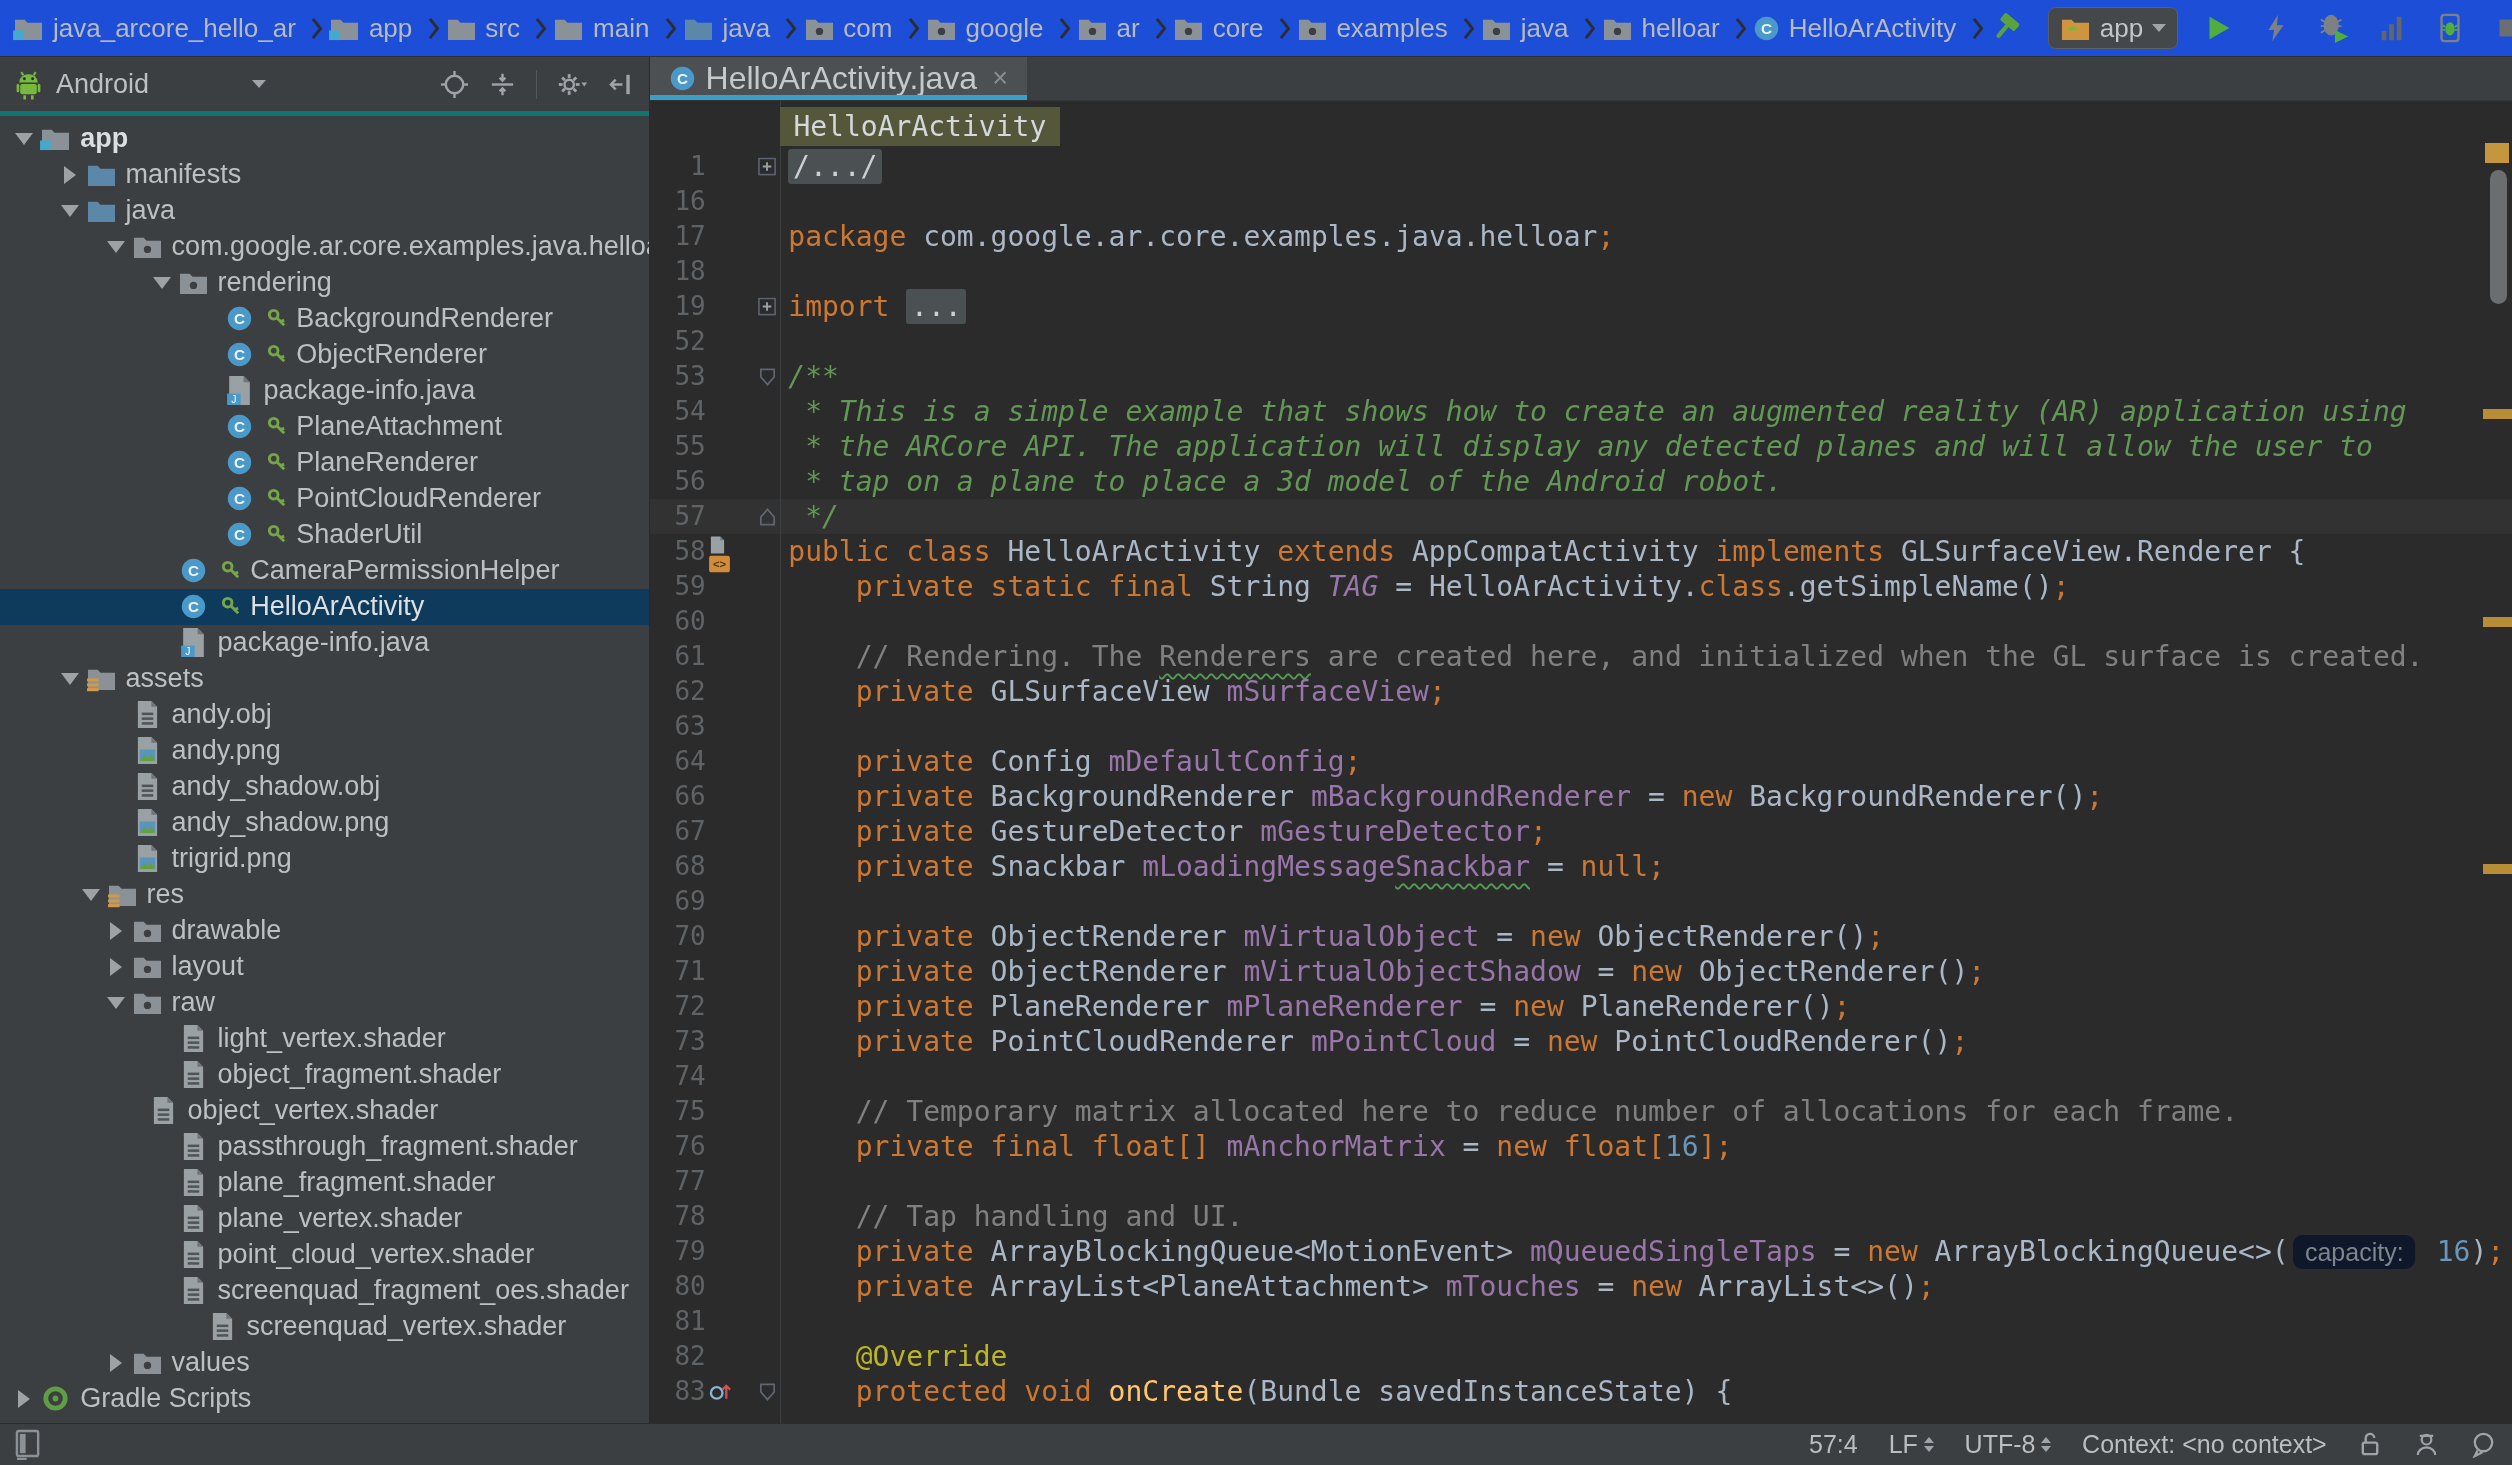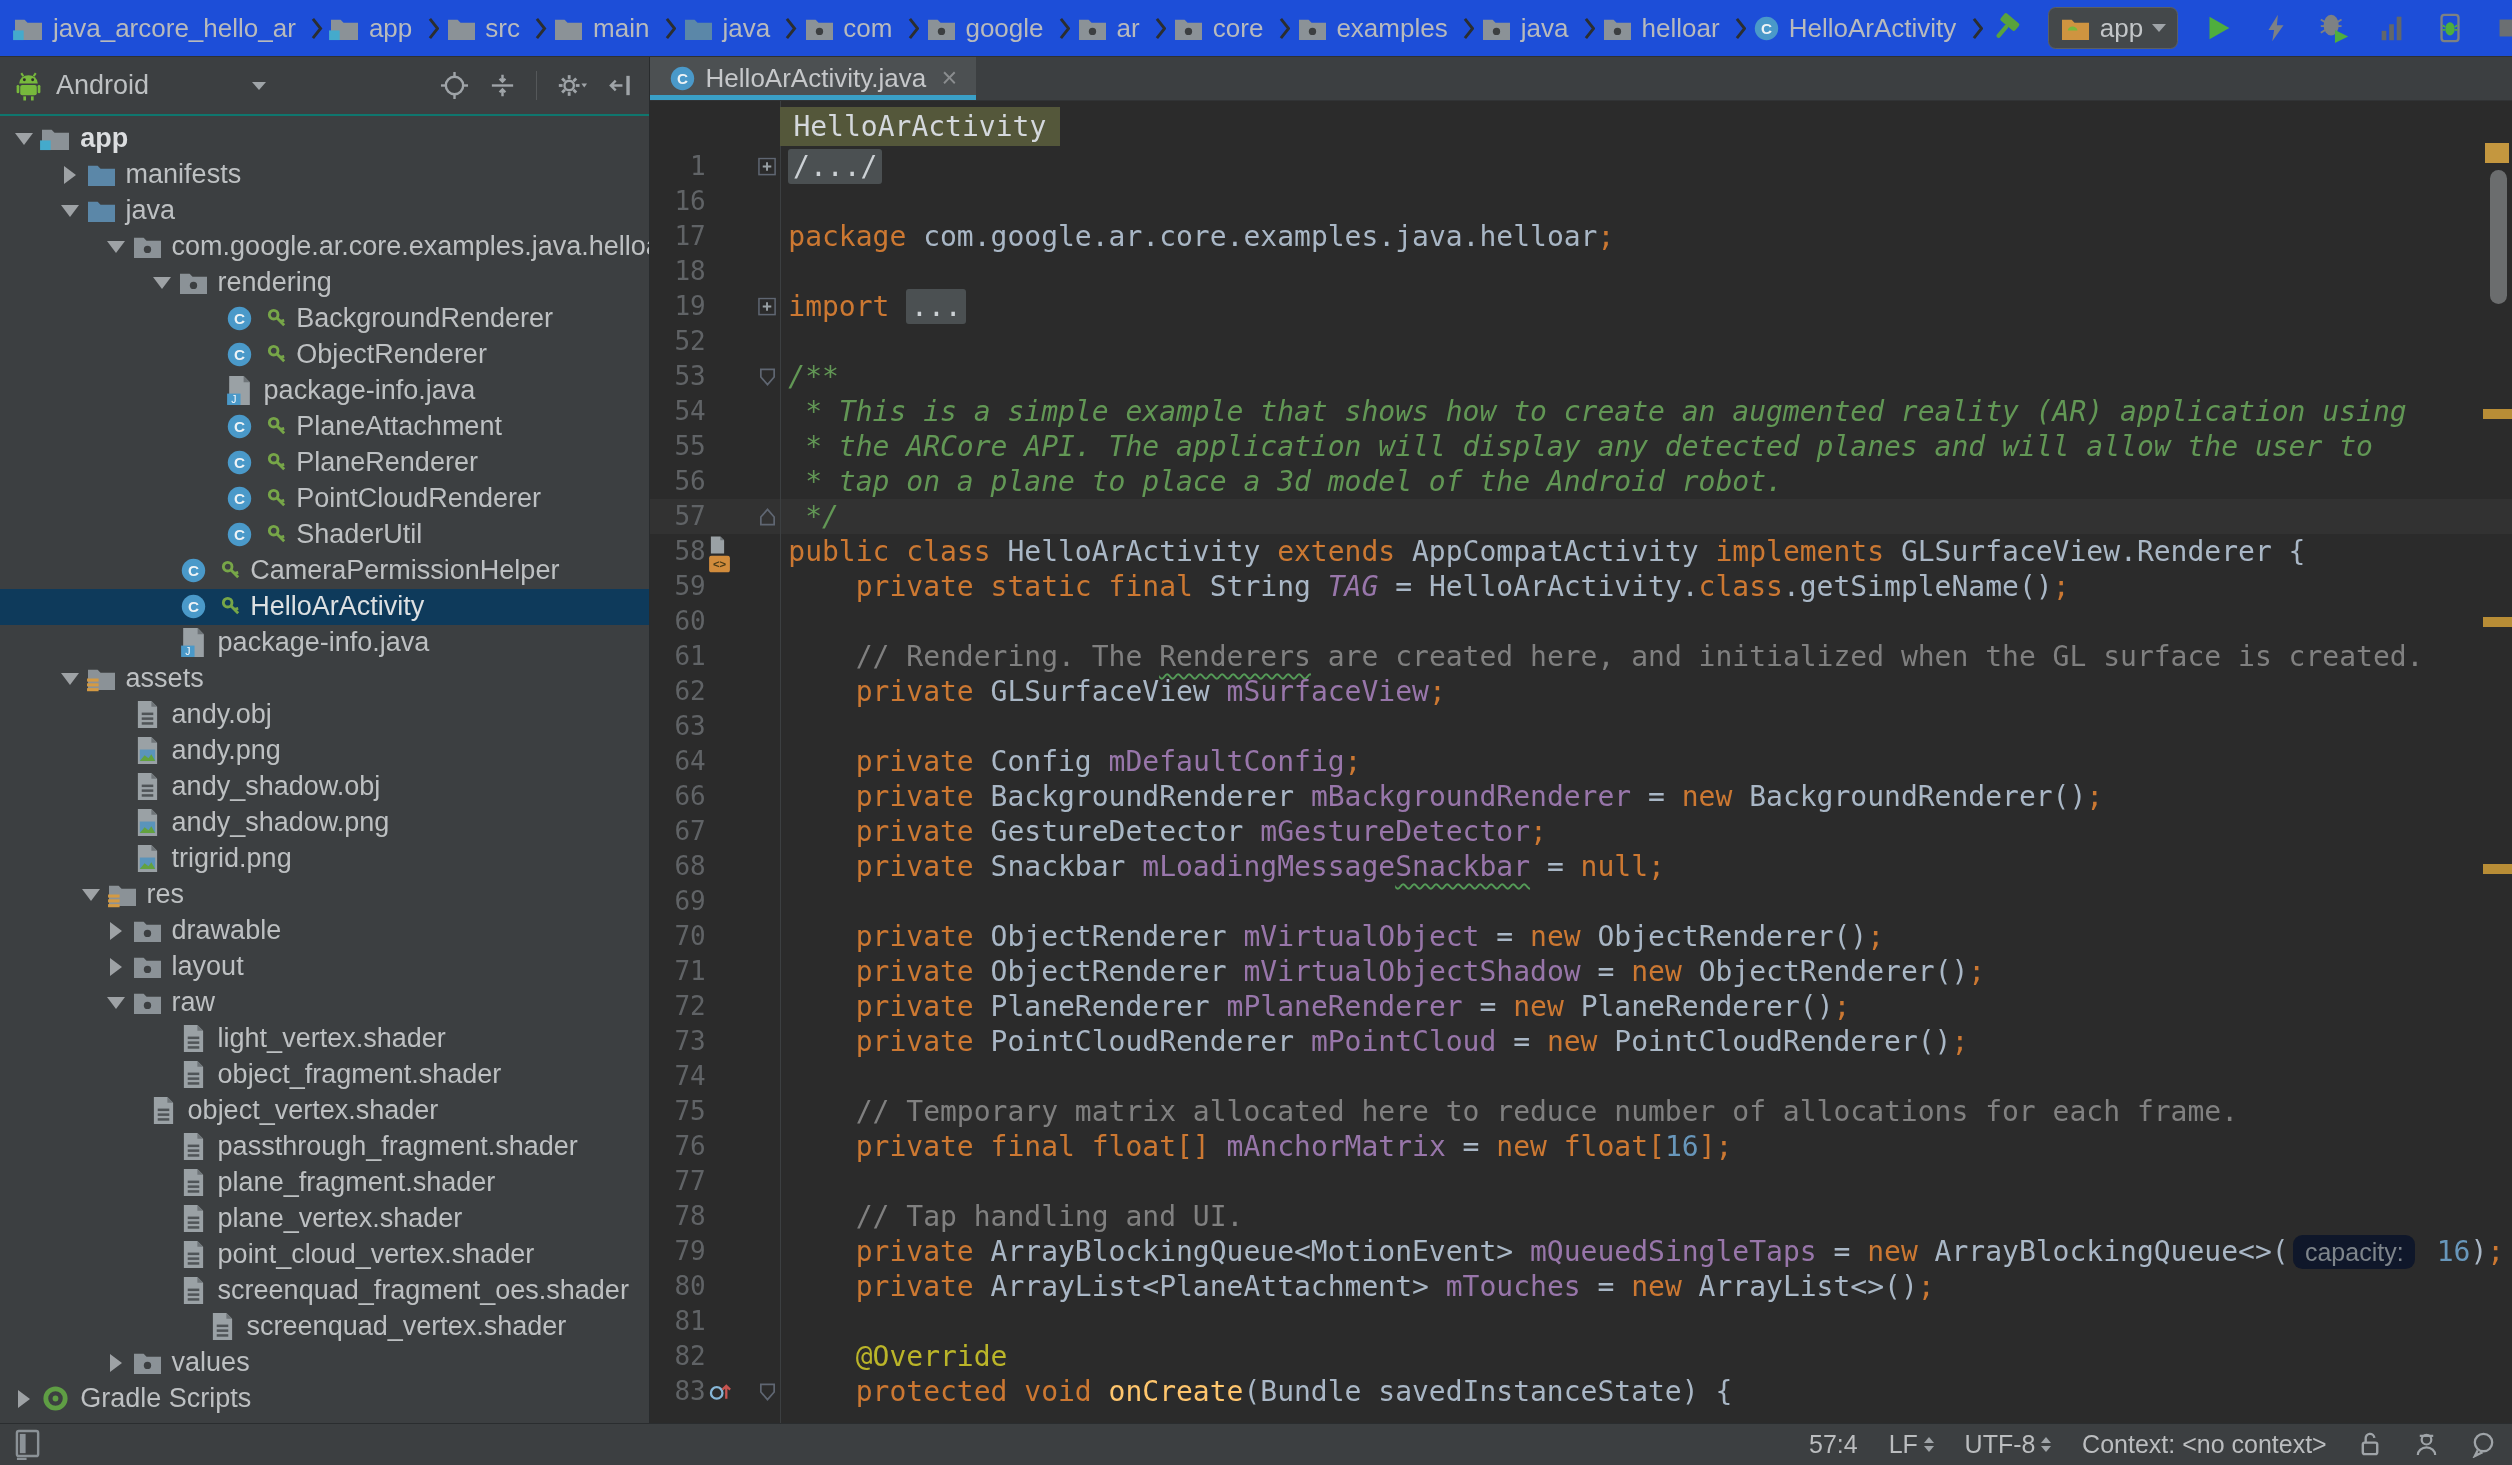--- a/index.html
+++ b/index.html
@@ -22,42 +22,42 @@
   .caret{width:0;height:0;border-left:7.6px solid transparent;border-right:7.6px solid transparent;
          border-top:8.6px solid #9fa4a8;display:inline-block;}
 
   
   .main{display:flex;height:1366px;}
 
   
   .project{width:650px;background:#3c3f41;border-right:1px solid #282b2d;
            display:flex;flex-direction:column;flex:none;}
   .p-header{height:59px;flex:none;display:flex;align-items:center;gap:11.5px;
-            padding:0 13.4px;border-bottom:2px solid #0f766e;}
+            padding:0 13.4px;border-bottom:5px solid #0f766e;}
   .p-header .sel-label{font-size:27px;color:#bdc0c2;}
   .p-header .sel-caret{margin-left:92px;}
   .p-tools{margin-left:auto;display:flex;align-items:center;gap:19px;}
   .p-sep{width:1px;height:29px;background:#55585a;}
   .tree{flex:1;overflow:hidden;padding-top:4.8px;position:relative;}
   .trow{height:36px;display:flex;align-items:center;font-size:27px;color:#bdc0c2;cursor:default;}
   .trow.sel{background:var(--selection,#0e3a5b);color:#dde0e2;}
   .trow.bold{font-weight:bold;color:#dcdee0;}
   .arrow{width:29px;flex:none;display:inline-flex;justify-content:center;}
   .arr-open{width:0;height:0;border-left:9.6px solid transparent;border-right:9.6px solid transparent;
             border-top:12.4px solid #9ea2a5;}
   .arr-closed{width:0;height:0;border-top:9.6px solid transparent;border-bottom:9.6px solid transparent;
               border-left:12.4px solid #9ea2a5;}
   .ticon{width:34px;flex:none;margin-right:7.6px;}
   .keyb{width:27px;flex:none;margin-right:5.7px;}
 
   
   .editor-pane{flex:1;display:flex;flex-direction:column;background:#2b2b2b;min-width:0;}
   .tab-bar{height:44px;flex:none;background:#3c3f41;display:flex;border-bottom:1px solid #313335;}
   .tab{display:flex;align-items:center;gap:9.6px;padding:0 19px;background:#4c5052;position:relative;}
-  .tab .title{font-size:26px;color:#c6c8ca;}
+  .tab .title{font-size:32px;color:#c6c8ca;}
   .tab .close{font-size:27px;color:#8a8d8f;margin-left:5.7px;}
   .tab .underline{position:absolute;left:0;right:0;bottom:0;height:4.8px;background:var(--accent,#3aa0c7);}
 
   .editor{flex:1;position:relative;overflow:hidden;
           font-family:"DejaVu Sans Mono",monospace;font-size:28px;}
   .hdr-label{position:absolute;left:130px;top:5.7px;height:39px;line-height:39px;
              background:#54573a;color:#d4d8dc;padding:0 13.4px;z-index:4;}
   .gutter-line{position:absolute;left:130px;top:0;bottom:0;width:1px;background:#3c3f41;z-index:1;}
   .code{position:absolute;left:0;right:0;top:48px;}
   .cl{height:35px;line-height:35px;display:flex;white-space:pre;position:relative;padding-left:5.7px;}

